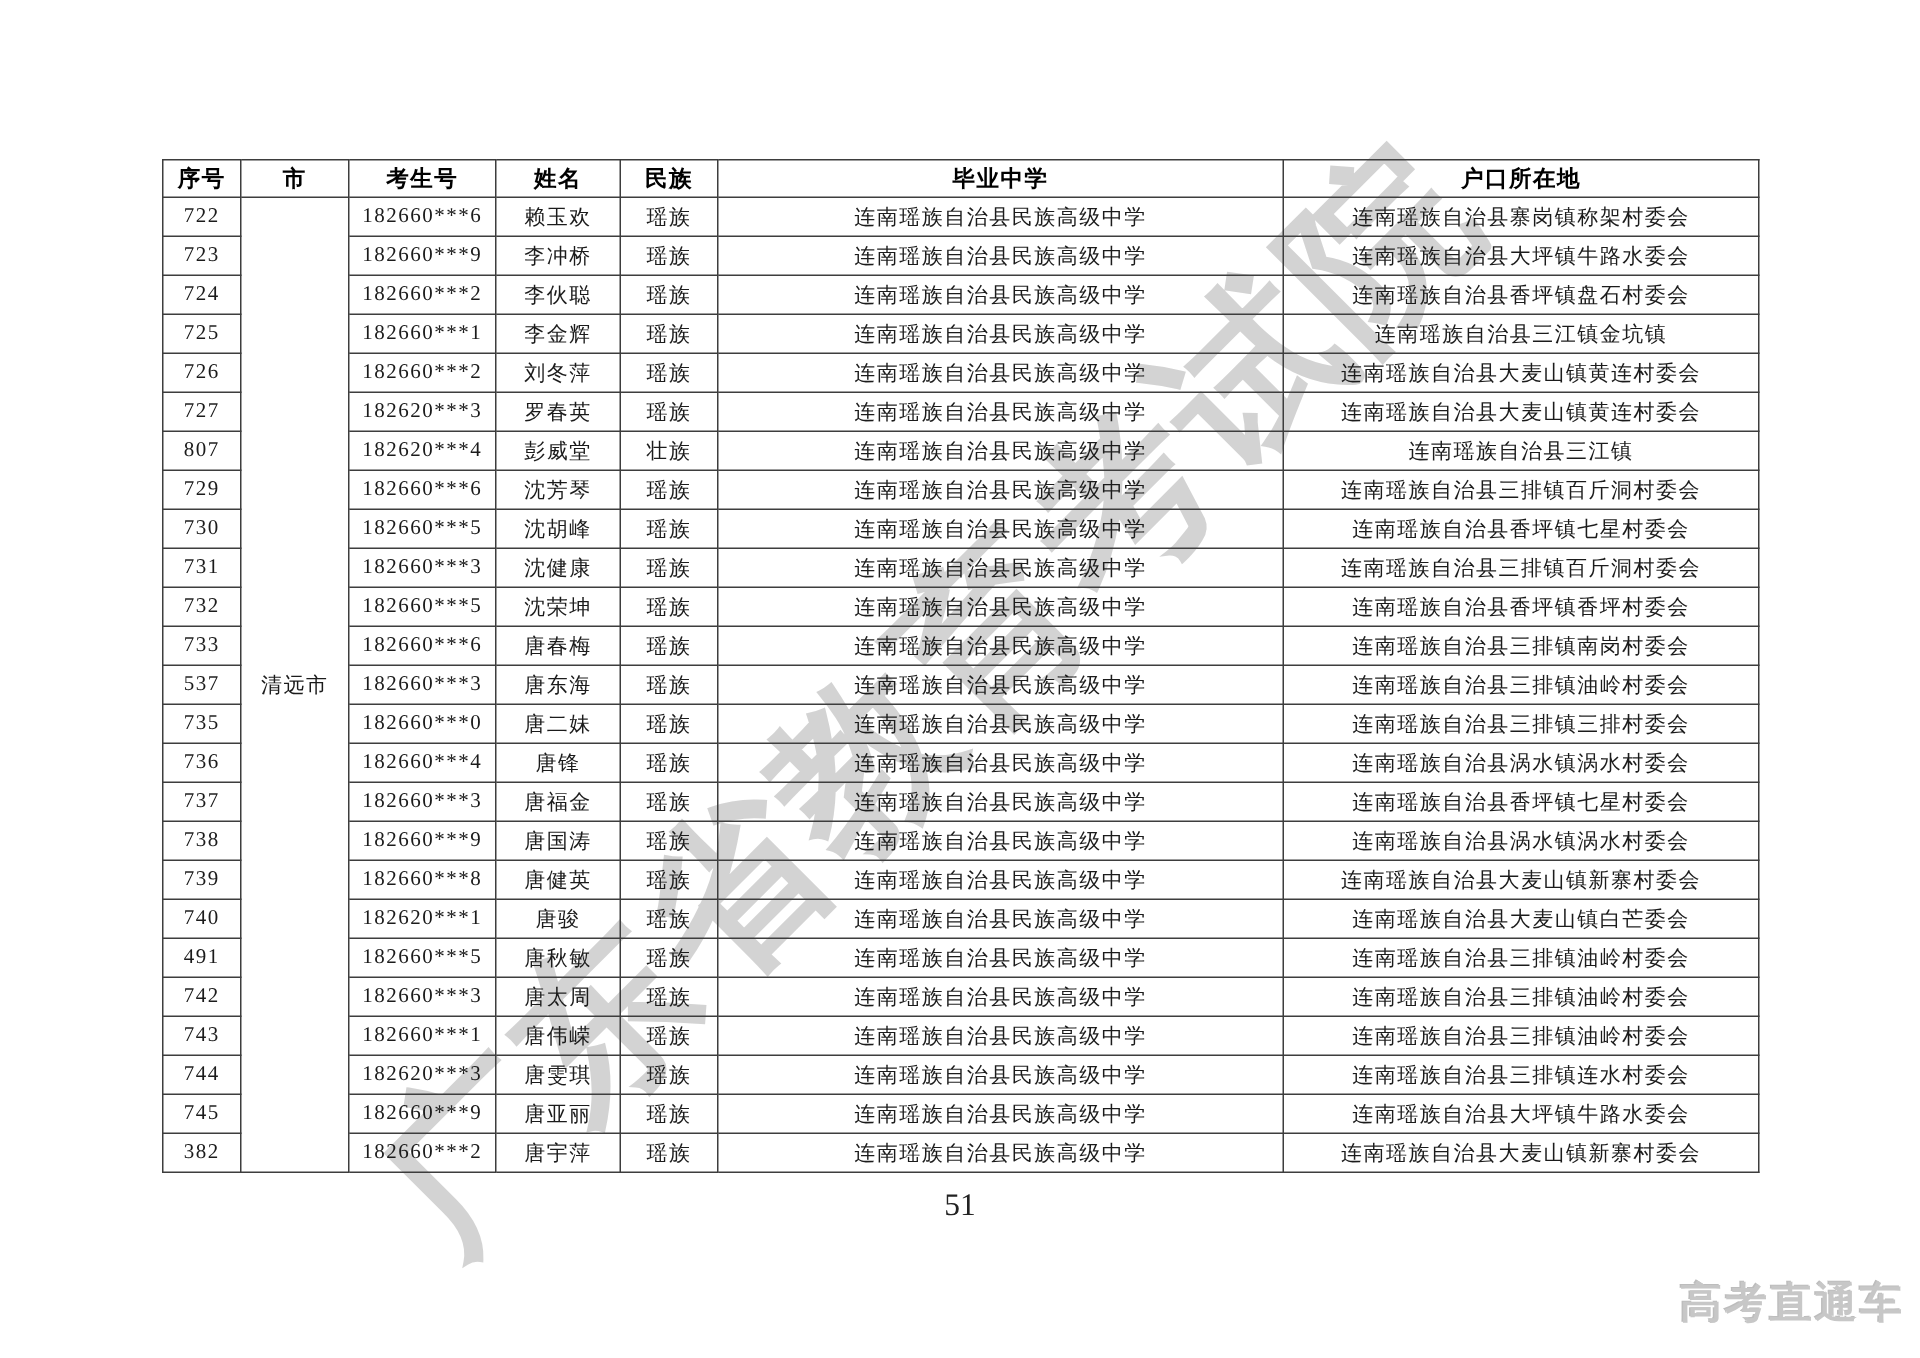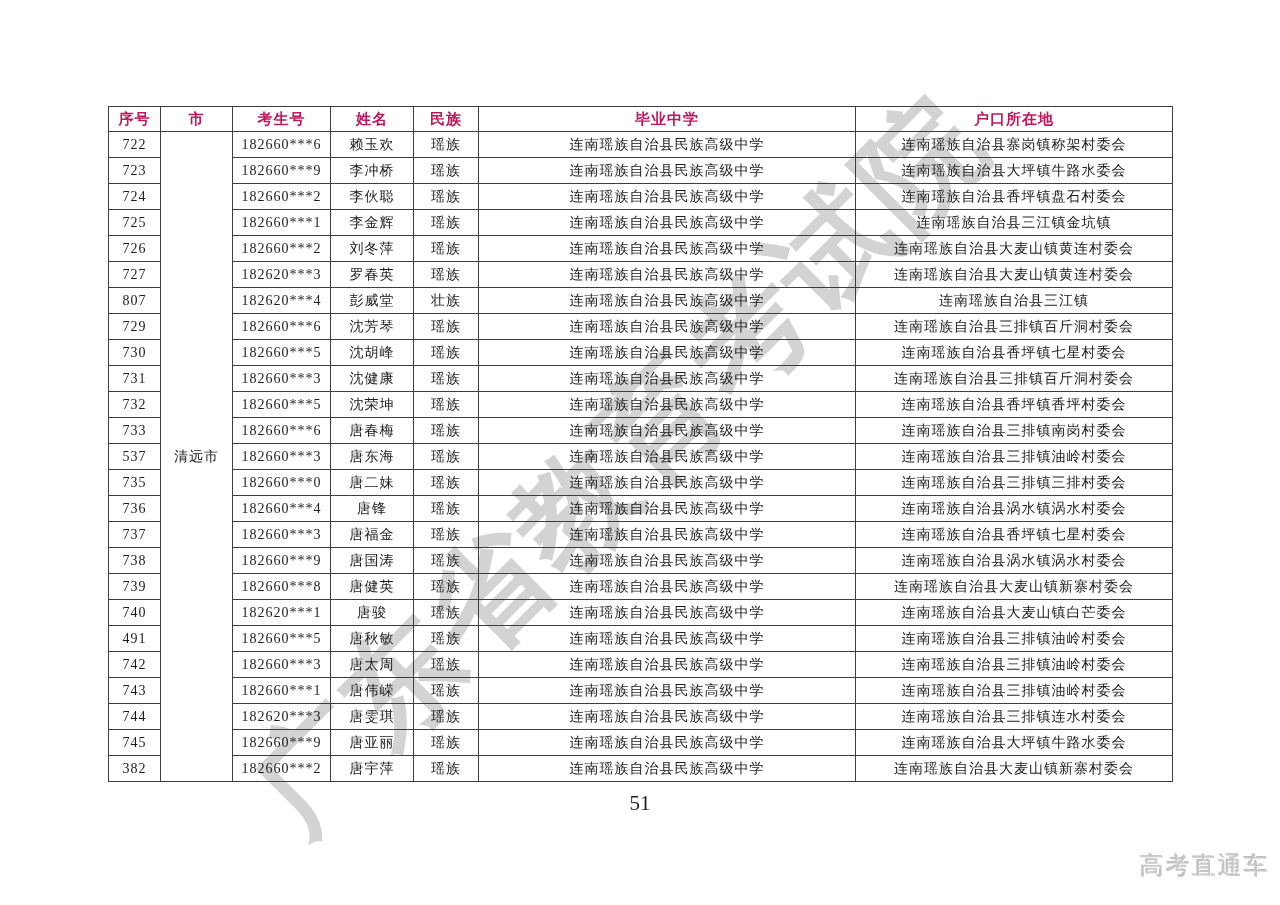--- a/index.html
+++ b/index.html
@@ -28,36 +28,36 @@
     border-collapse:collapse;table-layout:fixed;
     z-index:2;background:transparent;
   }
   table.roster th,table.roster td{
     border:1px solid #3d3d3d;
     text-align:center;vertical-align:middle;
     padding:0;height:25px;overflow:hidden;white-space:nowrap;
     font-size:14px;color:#1b1b1b;letter-spacing:1px;
   }
   table.roster th{
-    font-size:15px;font-weight:bold;color:#be185d;height:24px;letter-spacing:1px;
+    font-size:15px;font-weight:bold;color:#000000;height:24px;letter-spacing:1px;
   }
   td.c-examno{letter-spacing:0.5px;}
   td.c-city{font-size:15px;}
 
   
   .page-number{
     position:absolute;left:0;right:0;top:791px;text-align:center;
     font-size:21px;color:#222;z-index:2;
   }
 
   
   .brand{
     position:absolute;right:10px;top:850px;
     font-family:"Liberation Sans","DejaVu Sans",sans-serif;
-    font-weight:normal;font-size:24px;letter-spacing:2px;
+    font-weight:bold;font-size:28px;letter-spacing:2px;
     color:#c7c7c7;
     text-shadow:1px 1px 0 #ffffff,-1px -1px 0 #bdbdbd;
     z-index:2;user-select:none;
   }
 </style>
 </head>
 <body>
 
 <div class="page">
 

